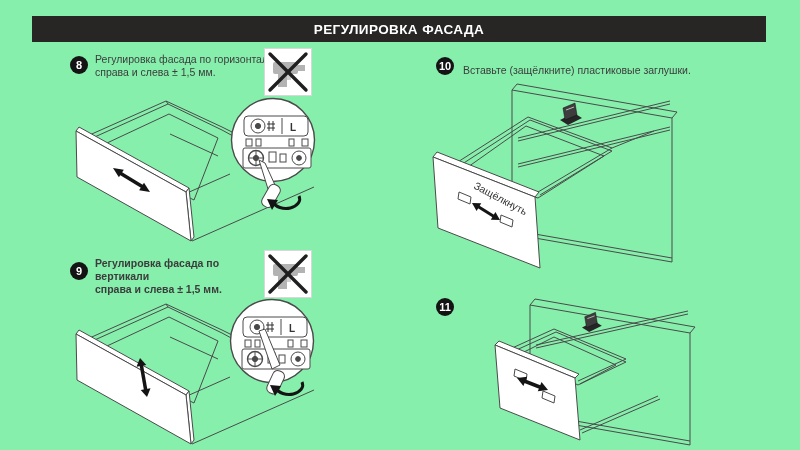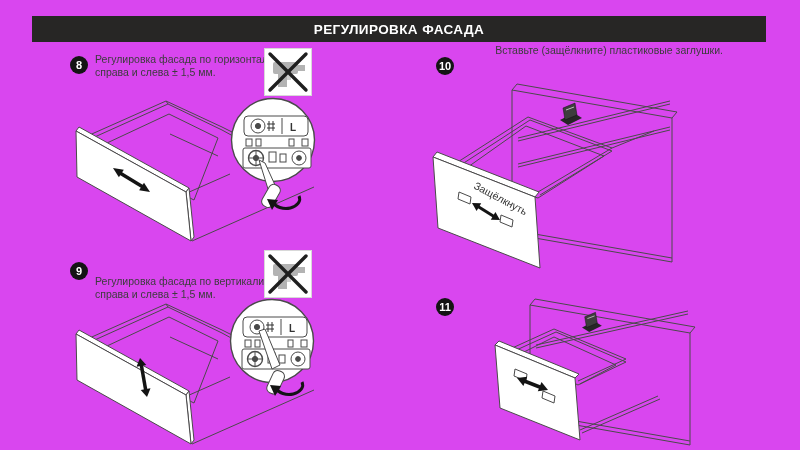--- a/index.html
+++ b/index.html
@@ -1,26 +1,26 @@
 <!DOCTYPE html>
 <html><head>
 <meta charset="utf-8">
 <style>
   html,body{margin:0;padding:0;background:#ffffff;}
-  .page{position:relative;width:800px;height:450px;background:#d946ef;overflow:hidden;
+  .page{position:relative;width:800px;height:450px;background:#86efac;overflow:hidden;
         font-family:"Liberation Sans","DejaVu Sans",sans-serif;color:#3a3a3a;}
   .title-bar{position:absolute;left:32px;top:16px;width:734px;height:26px;background:#272625;
              color:#ffffff;font-size:13.5px;font-weight:bold;letter-spacing:.4px;
              display:flex;align-items:center;justify-content:center;}
   .badge{position:absolute;width:18px;height:18px;border-radius:50%;background:#141414;color:#fff;
          font-size:11px;font-weight:bold;display:flex;align-items:center;justify-content:center;}
   .step-text{position:absolute;font-size:10.5px;line-height:13px;color:#3c3c3c;}
   .b8{left:70px;top:56px;} .t8{left:95px;top:53px;width:180px;}
-  .b9{left:70px;top:262px;} .t9{left:95px;top:275px;width:180px;}
-  .b10{left:436px;top:57px;} .t10{left:463px;top:44px;width:260px;text-align:right;}
+  .b9{left:70px;top:262px;} .t9{left:95px;top:257px;width:180px;font-weight:bold;}
+  .b10{left:436px;top:57px;} .t10{left:463px;top:64px;width:260px;}
   .b11{left:436px;top:282px;margin-top:16px;} .t11{left:463px;top:285px;width:270px;}
   .icon-box{position:absolute;width:46px;height:46px;border:1px solid #d8d8d8;background:#fff;}
   .ib1{left:264px;top:48px;} .ib2{left:264px;top:250px;}
   .art{position:absolute;}
   .a8{left:66px;top:90px;} .a9{left:66px;top:293px;}
   .a10{left:420px;top:80px;} .a11{left:432px;top:293px;}
   svg{display:block;}
 </style>
 </head>
 <body>

